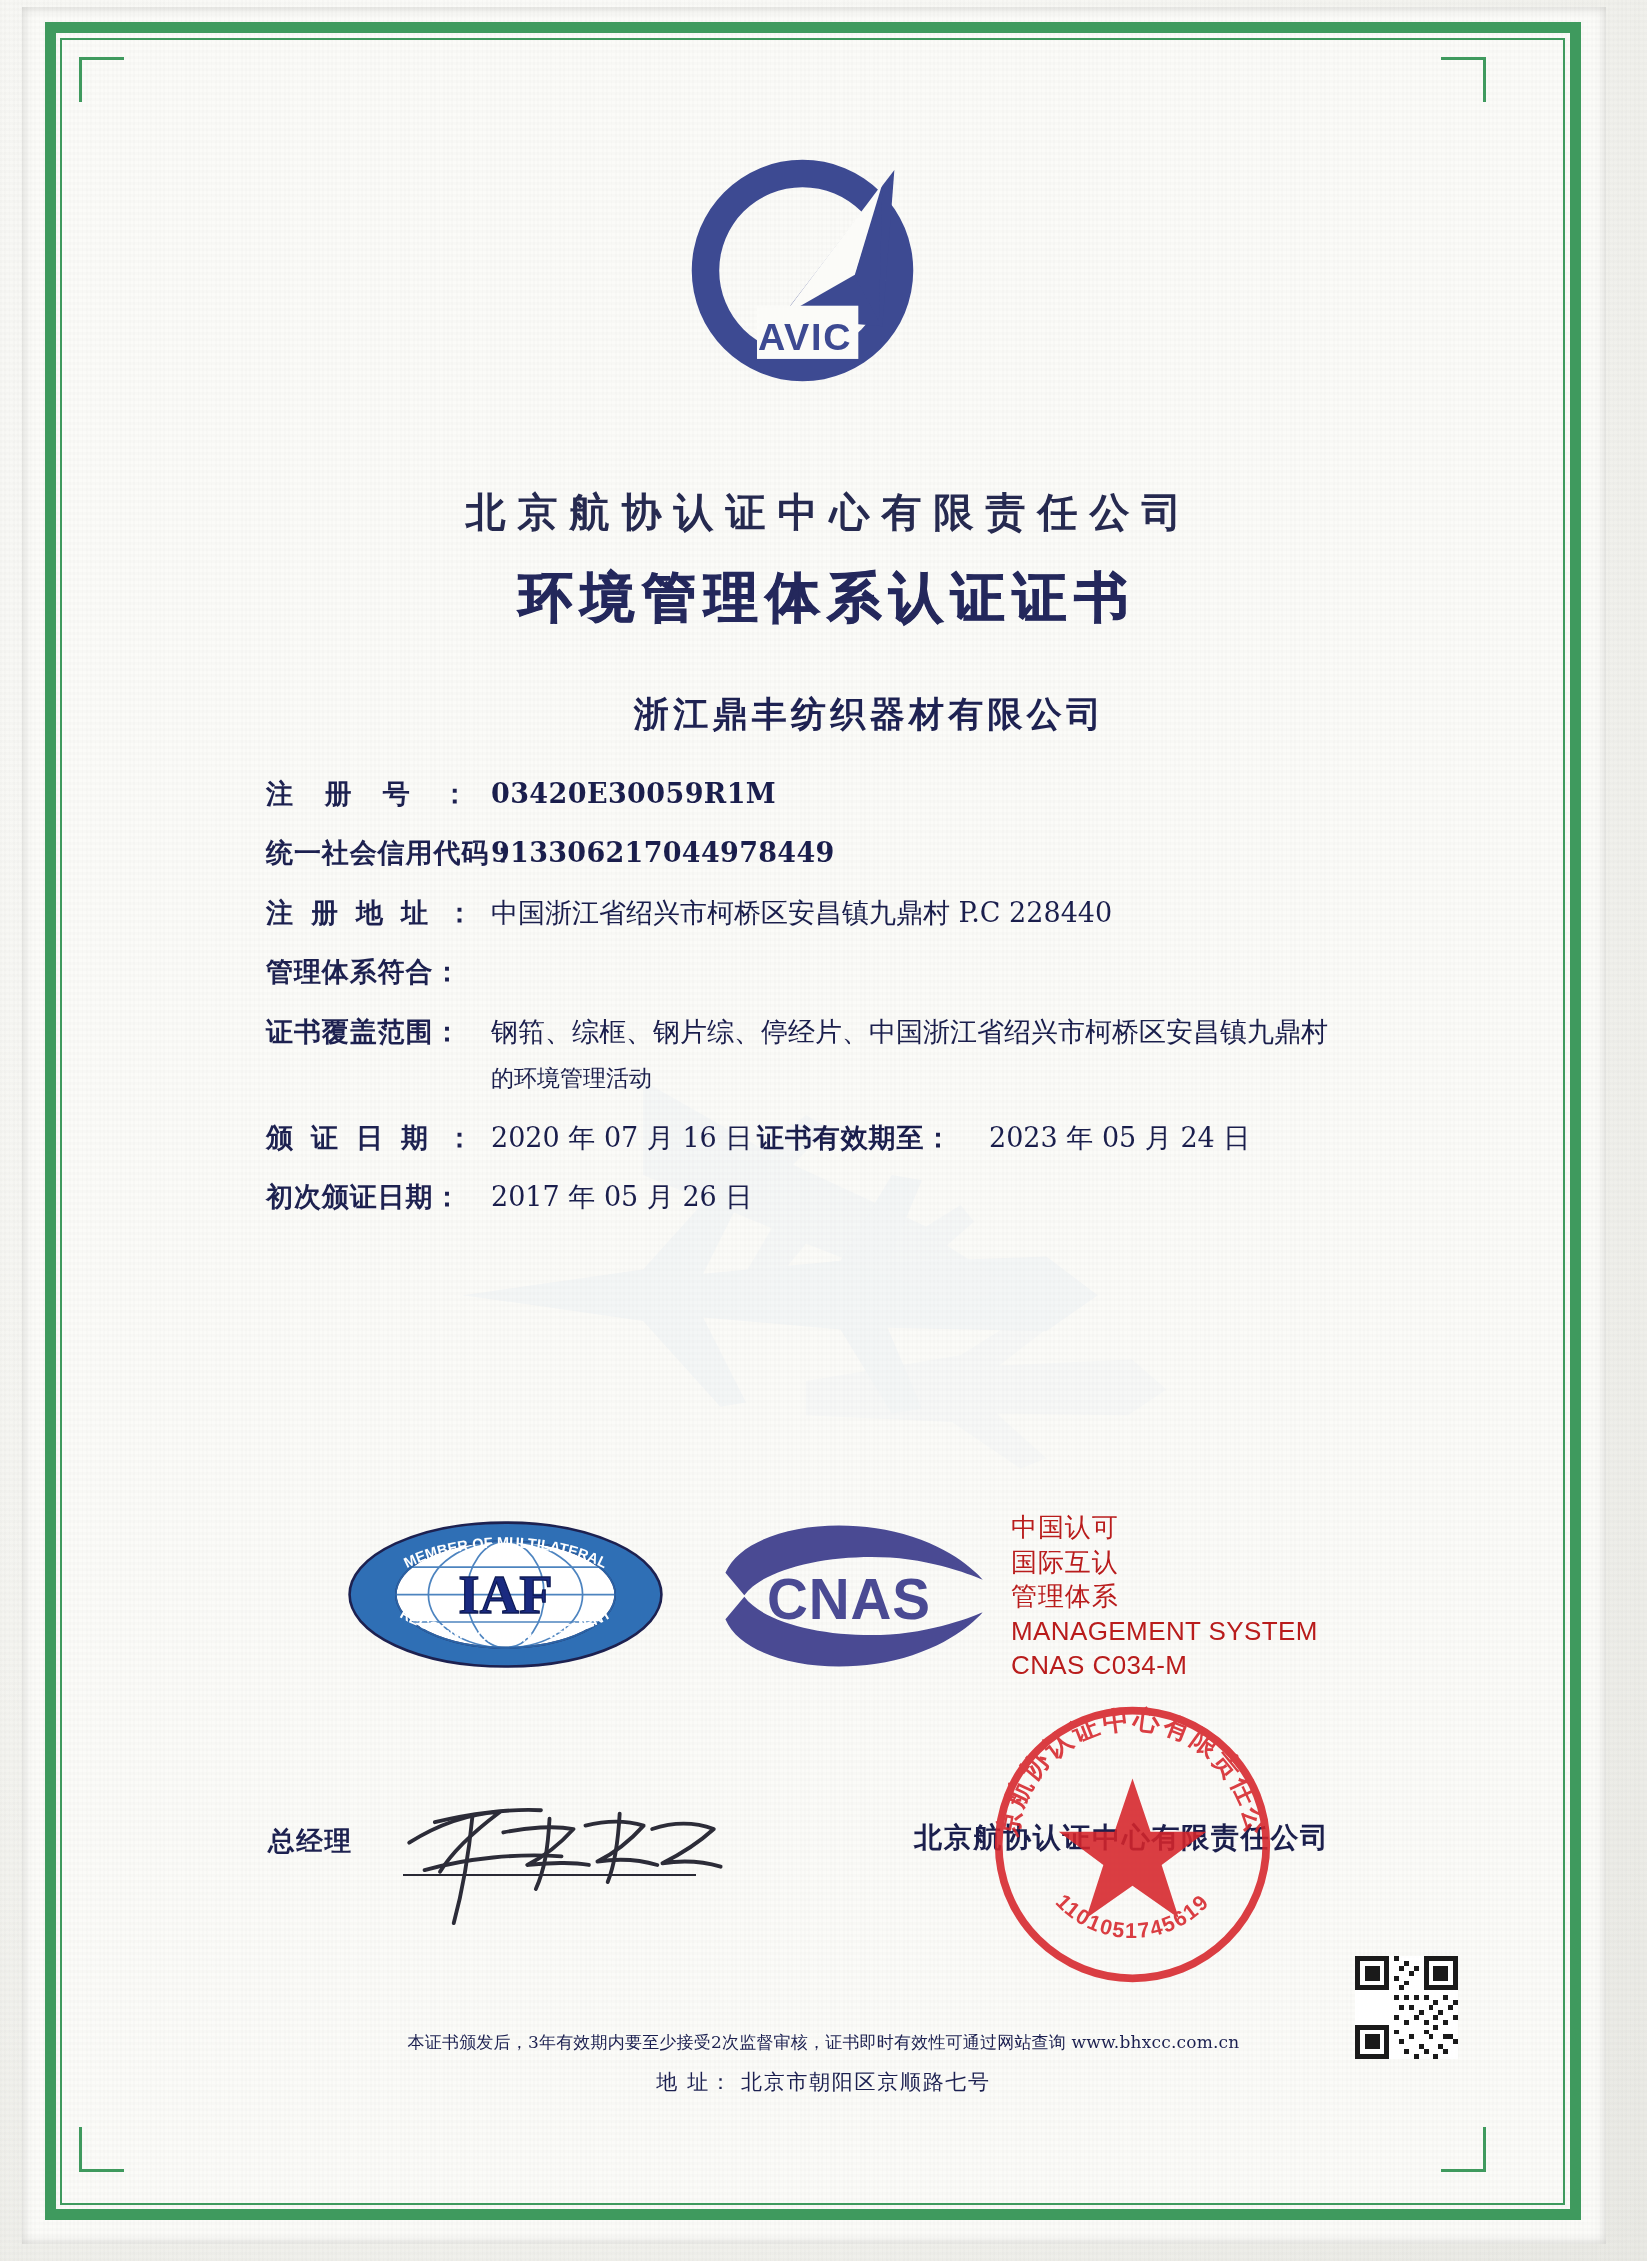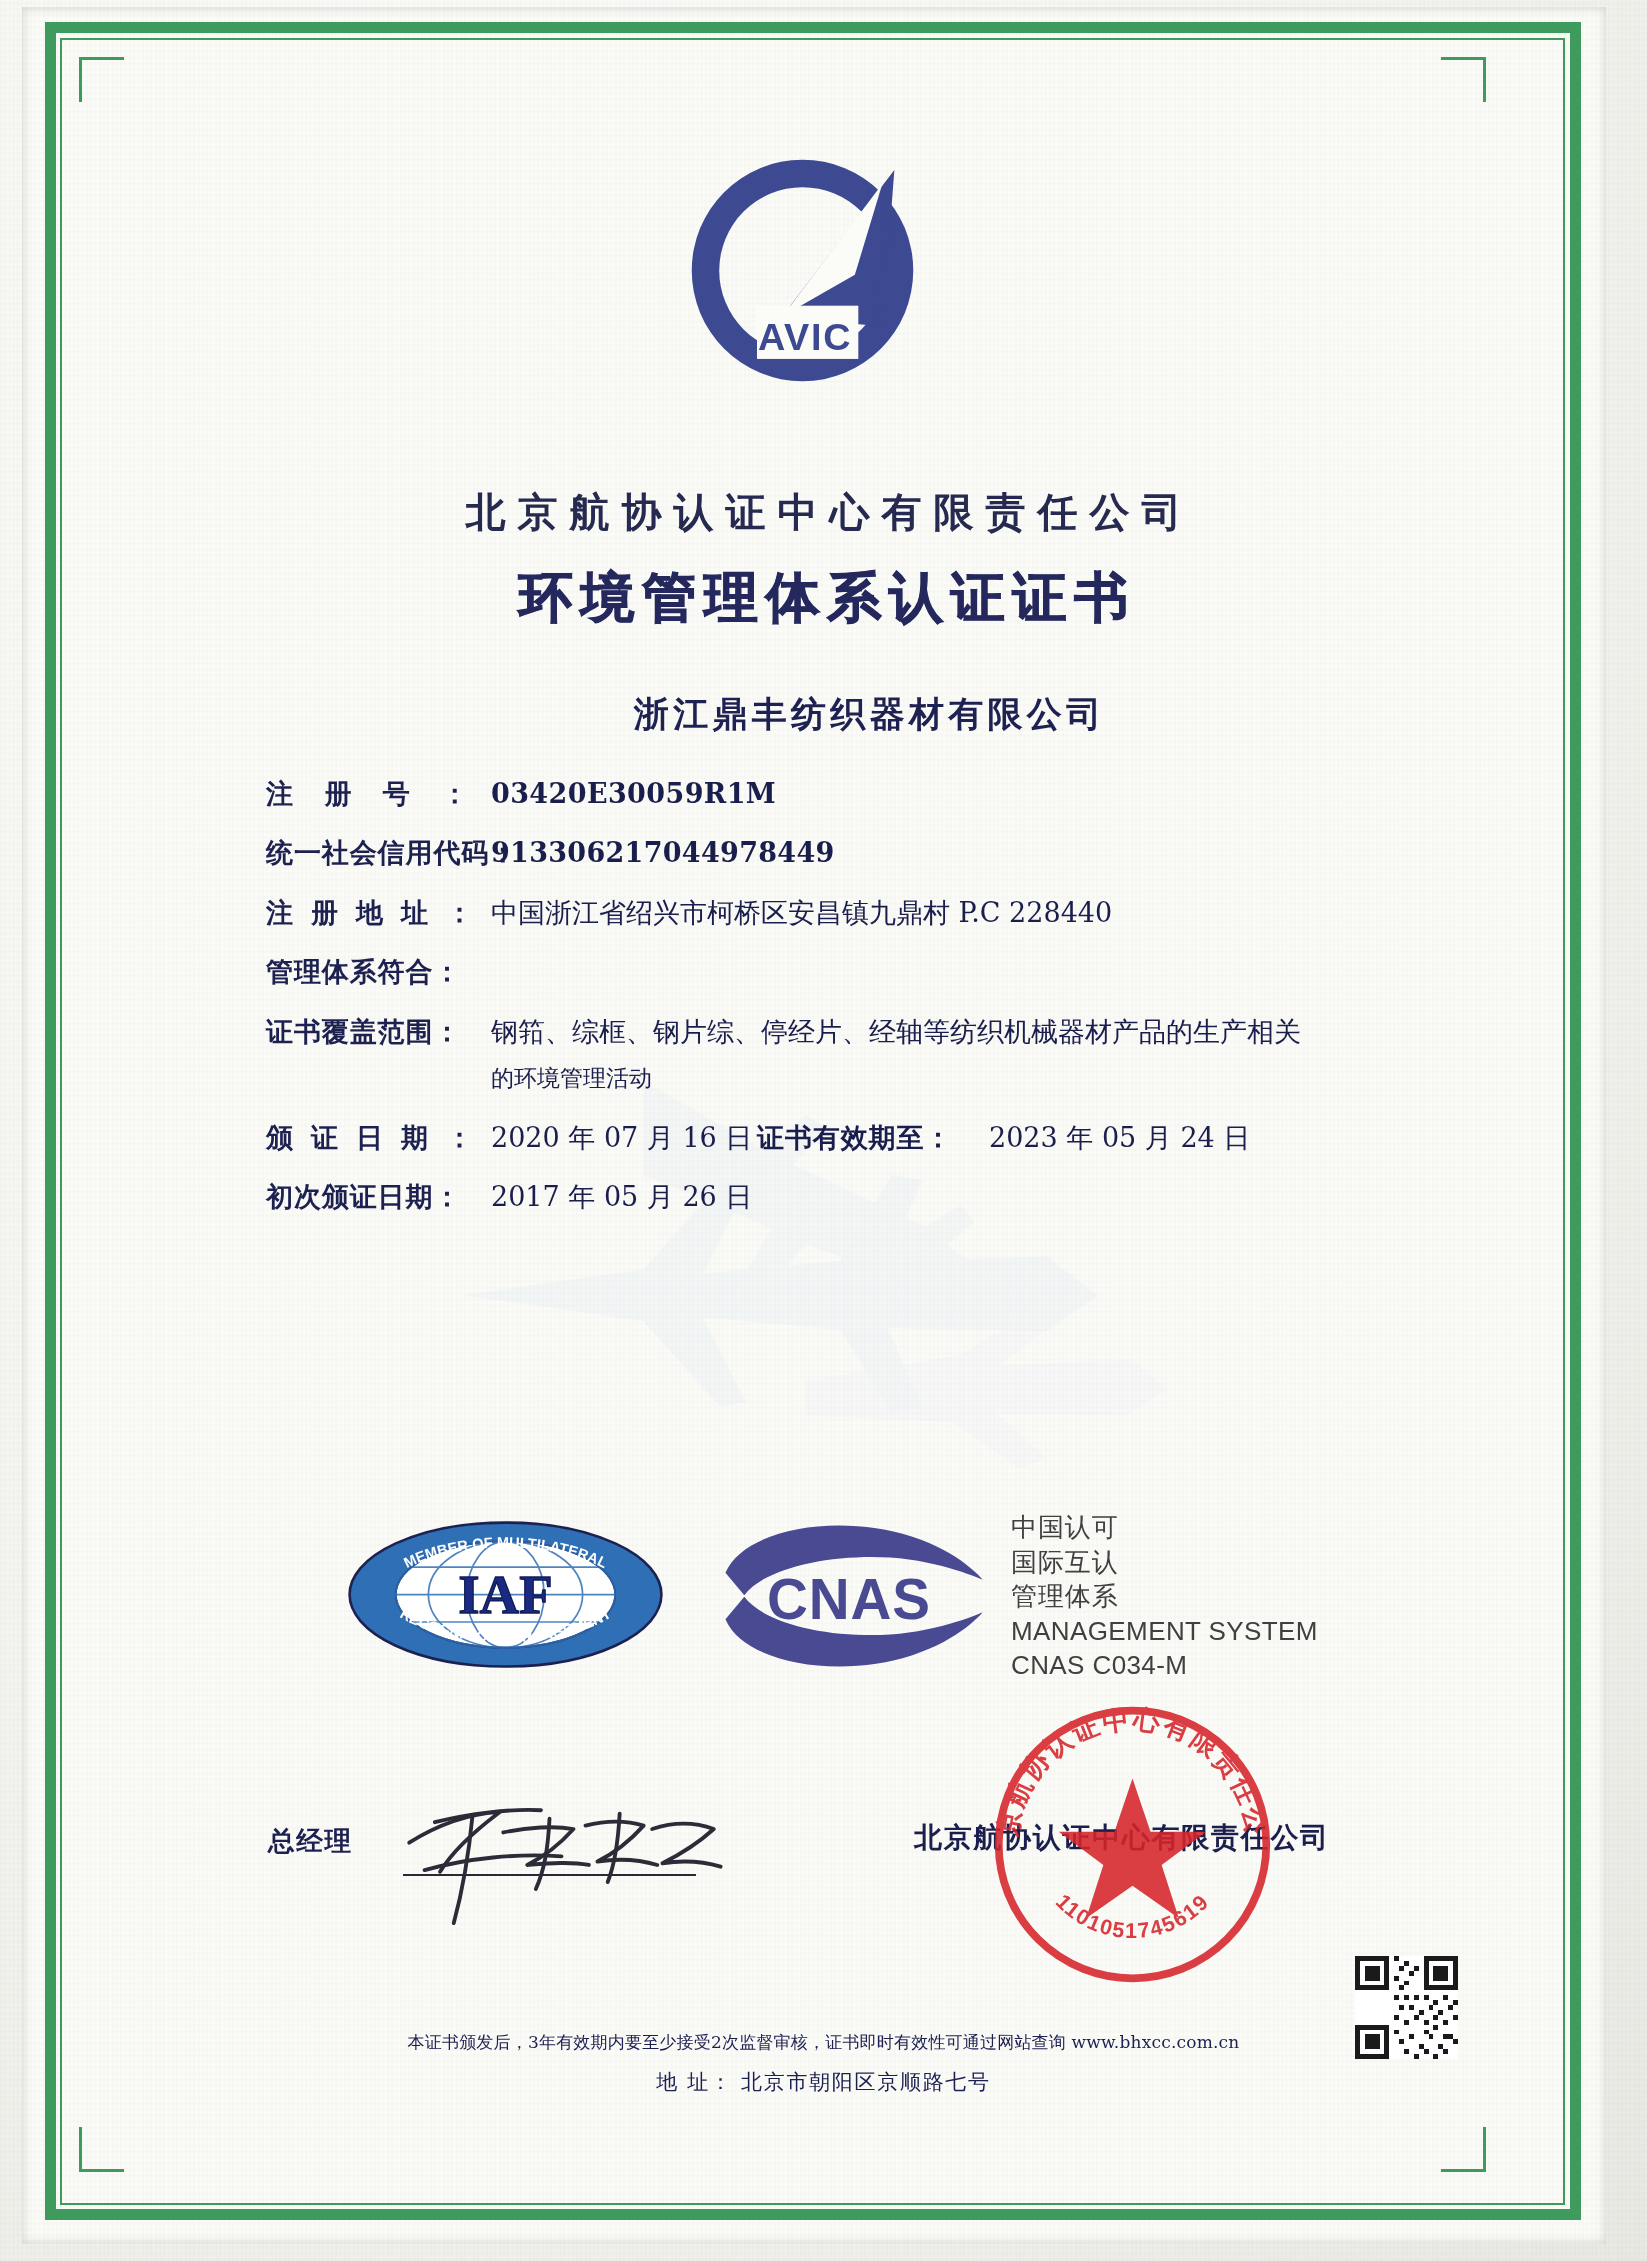--- a/index.html
+++ b/index.html
@@ -181,21 +181,21 @@
     position: absolute;
     left: 710px;
     top: 1523px;
     width: 283px;
     height: 146px;
   }
   #cnas-text {
     position: absolute;
     left: 1011px;
     top: 1510px;
-    color: #404040;
+    color: #b91c1c;
     font-family: "DejaVu Sans", sans-serif;
     font-size: 26px;
     line-height: 1.33;
     letter-spacing: 0.9px;
   }
   #cnas-text .en { font-family: "Liberation Sans", sans-serif; font-size: 26px; letter-spacing: 0.4px; }
 
   
   #gm-label {
     position: absolute;
@@ -324,21 +324,21 @@
     <div class="label sp2">注 册 地 址 ：</div>
     <div class="value norm">中国浙江省绍兴市柯桥区安昌镇九鼎村    P.C 228440</div>
   </div>
 
   <div class="row">
     <div class="label sp0">管理体系符合：</div>
   </div>
 
   <div class="row">
     <div class="label sp0">证书覆盖范围：</div>
-    <div class="value norm">钢筘、综框、钢片综、停经片、经轴等纺织机械器材产品的生产相关</div>
+    <div class="value norm">钢筘、综框、钢片综、停经片、中国浙江省绍兴市柯桥区安昌镇九鼎村</div>
   </div>
   <div class="scope-line2">的环境管理活动</div>
 
   <div class="row dates">
     <div class="label sp2">颁 证 日 期 ：</div>
     <div class="value">
       <span class="d1">2020 年 07 月 16 日</span>
       <span class="lab2">证书有效期至：</span>
       <span class="d2">2023 年 05 月 24 日</span>
     </div>

